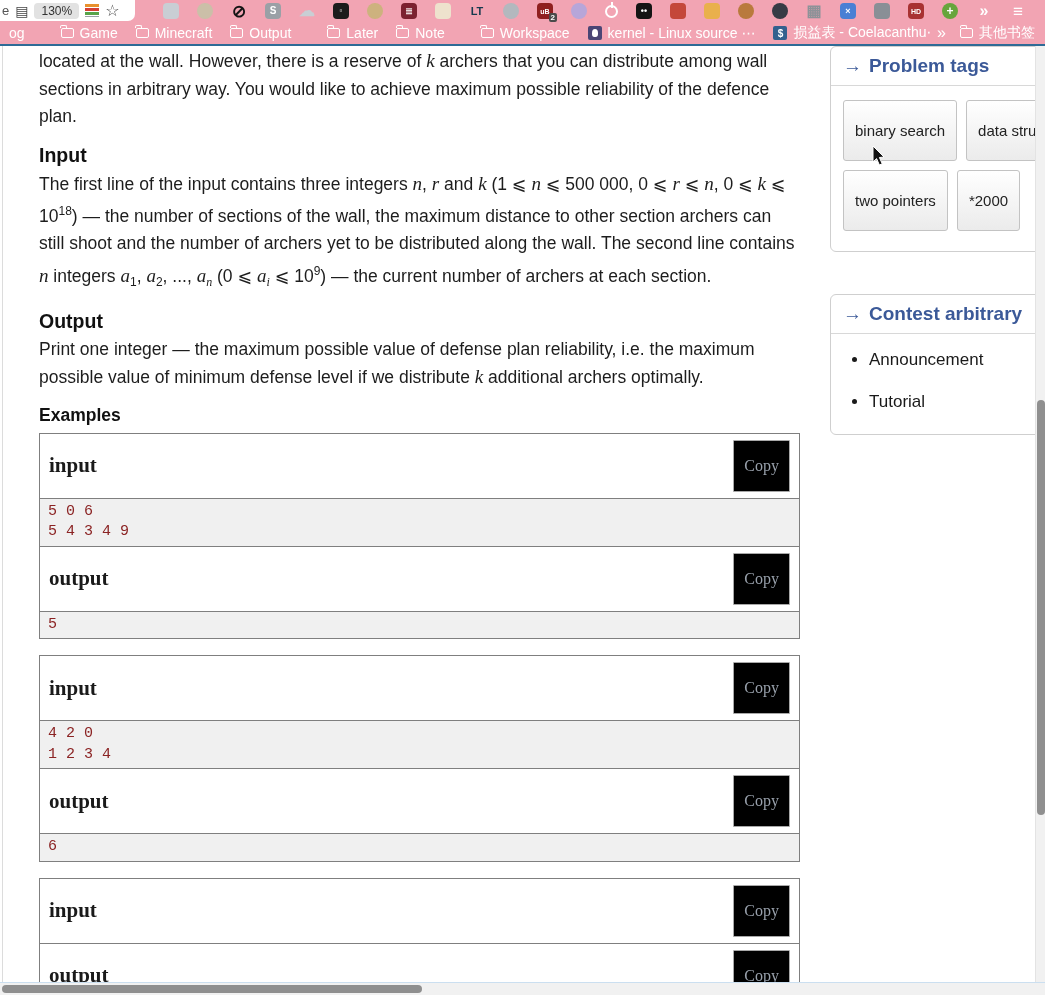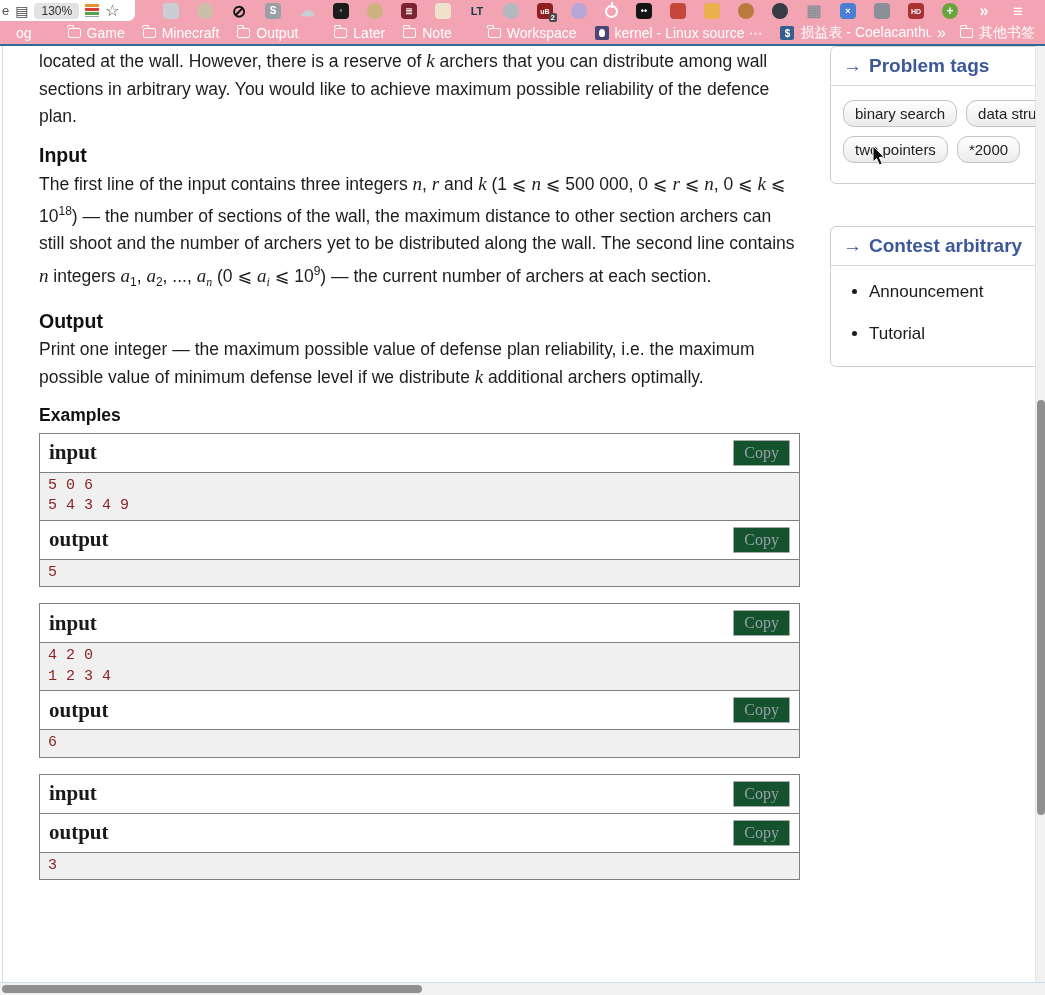--- a/index.html
+++ b/index.html
@@ -36,21 +36,21 @@
   .xicon.ring::after { content:""; position:absolute; top:-5px; left:50%; transform:translateX(-50%); width:2px; height:6px; background:#fff; }
   .xicon .badge {
     position:absolute; right:-4px; bottom:-3px; background:#4a4a4a; color:#fff;
     font-size:8px; font-weight:bold; padding:0 2px; border-radius:2px; line-height:9px;
   }
 
   .bmbar {
     position:absolute; left:0; top:22px; width:1045px; height:22px; background:#f2a4b3;
     display:flex; align-items:center; color:#fff; font-size:14px;
   }
-  .bm-items { display:flex; align-items:center; gap:18px; padding-left:16px; white-space:nowrap; overflow:hidden; flex:1 1 auto; }
+  .bm-items { display:flex; align-items:center; gap:18px; padding-left:9px; white-space:nowrap; overflow:hidden; flex:1 1 auto; }
   .bm-item { display:inline-flex; align-items:center; gap:6px; cursor:pointer; }
   .bm-sep { width:1px; height:14px; background:rgba(255,255,255,.6); display:inline-block; }
   .folder { width:13px; height:10px; border:1.5px solid #fff; border-radius:2px; position:relative; display:inline-block; }
   .folder::before { content:""; position:absolute; top:-4px; left:-1.5px; width:5px; height:2px; border:1.5px solid #fff; border-bottom:none; border-radius:2px 2px 0 0; }
   .fav { width:14px; height:14px; border-radius:2px; display:inline-flex; align-items:center; justify-content:center; font-size:10px; font-weight:bold; color:#fff; }
   .fav-kernel { background:#4a4575; position:relative; }
   .fav-kernel::after { content:""; position:absolute; left:4px; top:3px; width:6px; height:8px; background:#fff; border-radius:50% 50% 40% 40%; }
   .fav-dollar { background:#33608e; }
   .bm-right { display:flex; align-items:center; gap:14px; padding:0 10px 0 6px; flex:0 0 auto; }
   .bm-chevron { font-size:16px; line-height:1; }
@@ -67,37 +67,37 @@
   .examples-title { font-size:17.5px; font-weight:bold; color:#111; margin:13px 0 7px 0; }
   i.var { font-family:"Liberation Serif", serif; font-style:italic; font-size:19px; }
   sup { font-size:12px;text-align:right; } sub { font-size:12px; }
   sub.var, sup.var { font-family:"Liberation Serif", serif; font-style:italic; }
 
   .sample { border:1px solid #7f7f7f; margin-bottom:16px; background:#fff; }
   .sample-head { display:flex; align-items:center; justify-content:space-between; padding:6px 9px; border-bottom:1px solid #7f7f7f; }
   .sample-cap { font-family:"Liberation Serif", serif; font-size:21px; font-weight:600; color:#1a1a1a; }
   .copy-btn {
     font-family:"Liberation Serif", serif; font-size:16px; color:#98a0ab;
-    background:#14532d; border:1px solid #a8a8a8; padding:3px 10px; border-radius:1px; cursor:pointer;
+    background:#000000; border:1px solid #a8a8a8; padding:16px 10px; border-radius:1px; cursor:pointer;
   }
   .sample pre {
     margin:0; padding:3px 8px; background:#f0f0f0; color:#8b2323;
     font-family:"Liberation Mono", monospace; font-size:15px; line-height:20.5px;
     border-bottom:1px solid #7f7f7f; white-space:pre;
   }
   .sample pre:last-child { border-bottom:none; }
 
   
   .sidebar { position:absolute; left:830px; top:46px; width:300px; }
   .sidebox { border:1px solid #cfcfcf; border-radius:6px; background:#fff; margin-bottom:42px; }
   .sidebox-cap { padding:8px 12px; font-size:19px; font-weight:bold; color:#3b5998; border-bottom:1px solid #d8d8d8; }
   .sidebox-cap .arrow { margin-right:7px; }
   .tags { padding:14px 12px 20px 12px; display:flex; flex-wrap:wrap; gap:9px; }
   .tag {
-    font-size:15px; color:#222; padding:4px 11px; border:1px solid #c3c3c3; border-radius:11px;
+    font-size:15px; color:#222; padding:21px 11px; border:1px solid #c3c3c3; border-radius:3px;
     background:linear-gradient(#ffffff,#ebebeb); cursor:pointer; white-space:nowrap;
   }
   .materials { margin:16px 0 22px 0; padding-left:38px; }
   .materials li { font-size:17px; color:#1a1a1a; margin-bottom:22px; cursor:pointer; }
   .materials li:last-child { margin-bottom:0; }
 
   
   .vscroll { position:absolute; right:0; top:46px; width:10px; height:937px; background:#f1f1f1; border-left:1px solid #e3e3e3; }
   .vthumb { position:absolute; left:1px; top:354px; width:8px; height:415px; background:#8f8f8f; border-radius:4px; }
   .bottom-line { position:absolute; left:0; bottom:12px; width:1045px; height:1px; background:#cbdff0; }

